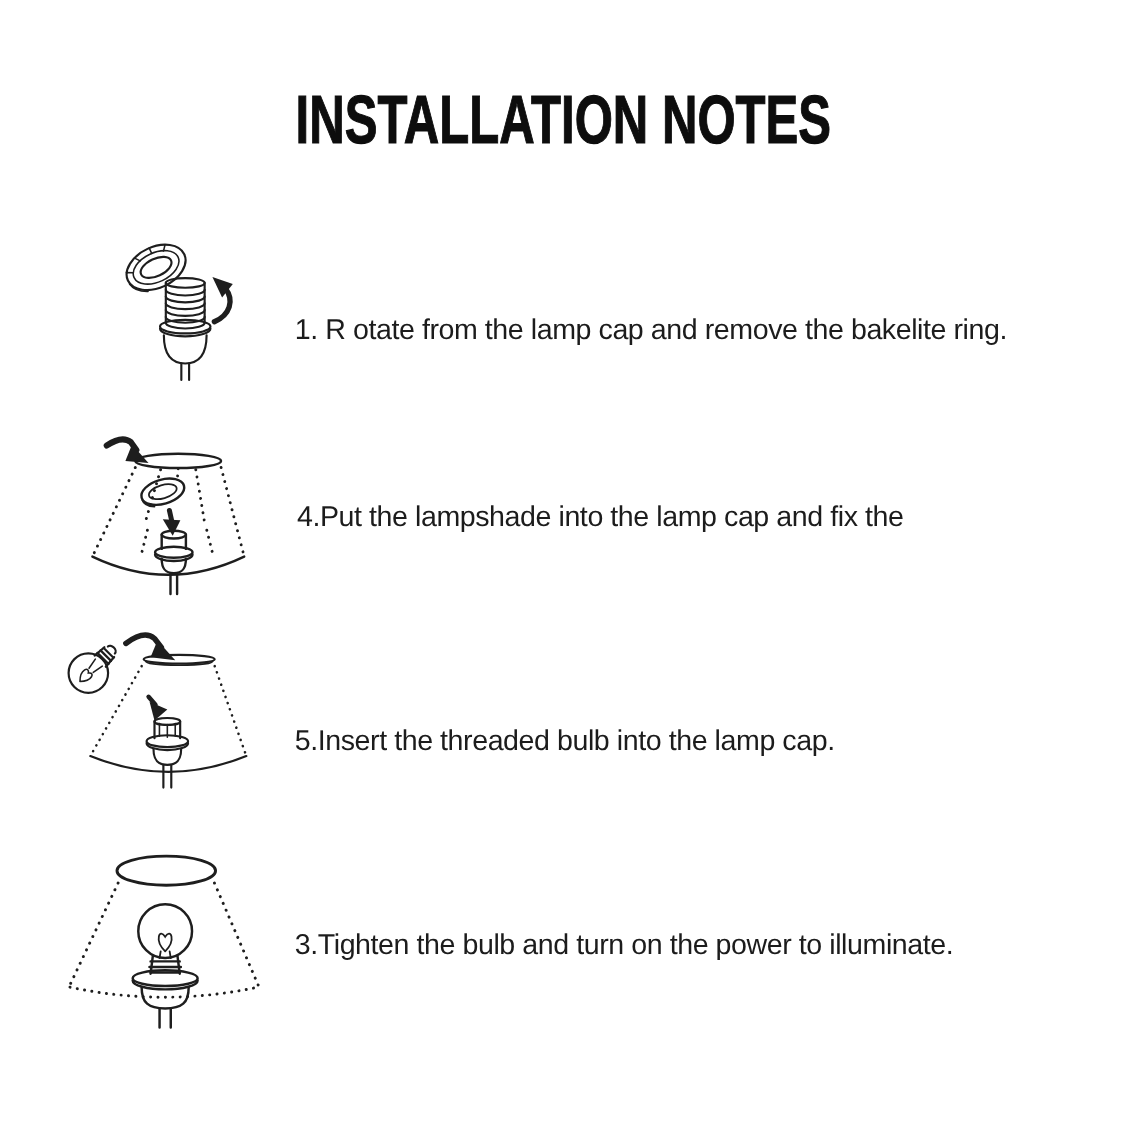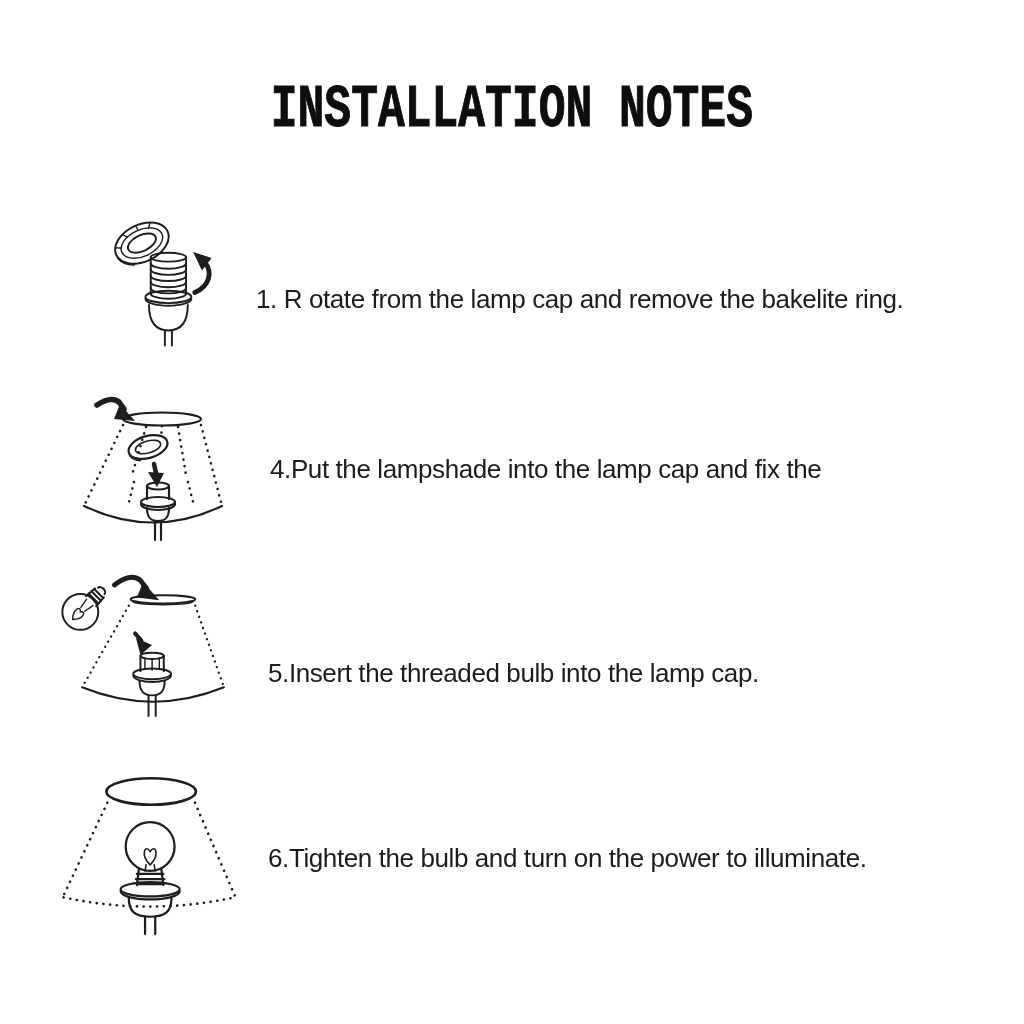--- a/index.html
+++ b/index.html
@@ -5,35 +5,35 @@
 <style>
   :root { --ink:#1e1e1e; --bg:#ffffff; }
   html,body { margin:0; padding:0; background:#fff; }
   .page {
     position:relative; width:1024px; height:1024px;
     background:var(--bg); overflow:hidden;
     font-family:"Liberation Sans", sans-serif; color:var(--ink);
   }
   .title {
     position:absolute; top:74px; left:0; width:100%;
-    text-align:center; margin:0;font-family:Liberation Mono, monospace;
+    text-align:center; margin:0;
   }
   .title span {
     display:inline-block; font-size:62px; font-weight:bold;
     letter-spacing:0px; color:#0d0d0d;
     transform:scaleX(0.72); transform-origin:center;
     -webkit-text-stroke:1px #0d0d0d; white-space:nowrap;
   }
   .step-text {
     position:absolute; font-size:26px; letter-spacing:-0.4px;
     line-height:35px; color:#1c1c1c; white-space:nowrap;
   }
   .step-text .line { display:block; }
   .step-text .line.indent { padding-left:24px; }
-  .t1 { left:256px; top:282px; }
+  .t1 { left:268px; top:282px; }
   .t2 { left:270px; top:452px; }
   .t3 { left:268px; top:656px; }
   .t4 { left:268px; top:841px; }
   figure { margin:0; padding:0; position:absolute; }
   .fig1 { left:96px;  top:199px; width:128px; height:157px; }
   .fig2 { left:76px;  top:394px; width:150px; height:150px; }
   .fig3 { left:48px;  top:572px; width:184px; height:148px; }
   .fig4 { left:45px;  top:763px; width:194px; height:168px; }
   figure svg { width:100%; height:100%; overflow:visible; display:block; }
   
@@ -172,16 +172,16 @@
 
   <div class="step-text t2">
     <span class="line">4.Put the lampshade into the lamp cap and fix the</span>
   </div>
 
   <div class="step-text t3">
     <span class="line">5.Insert the threaded bulb into the lamp cap.</span>
   </div>
 
   <div class="step-text t4">
-    <span class="line">6.Tighten the bulb and turn on the power to illuminate.</span>
+    <span class="line">3.Tighten the bulb and turn on the power to illuminate.</span>
   </div>
 
 </div>
 
 </body></html>

